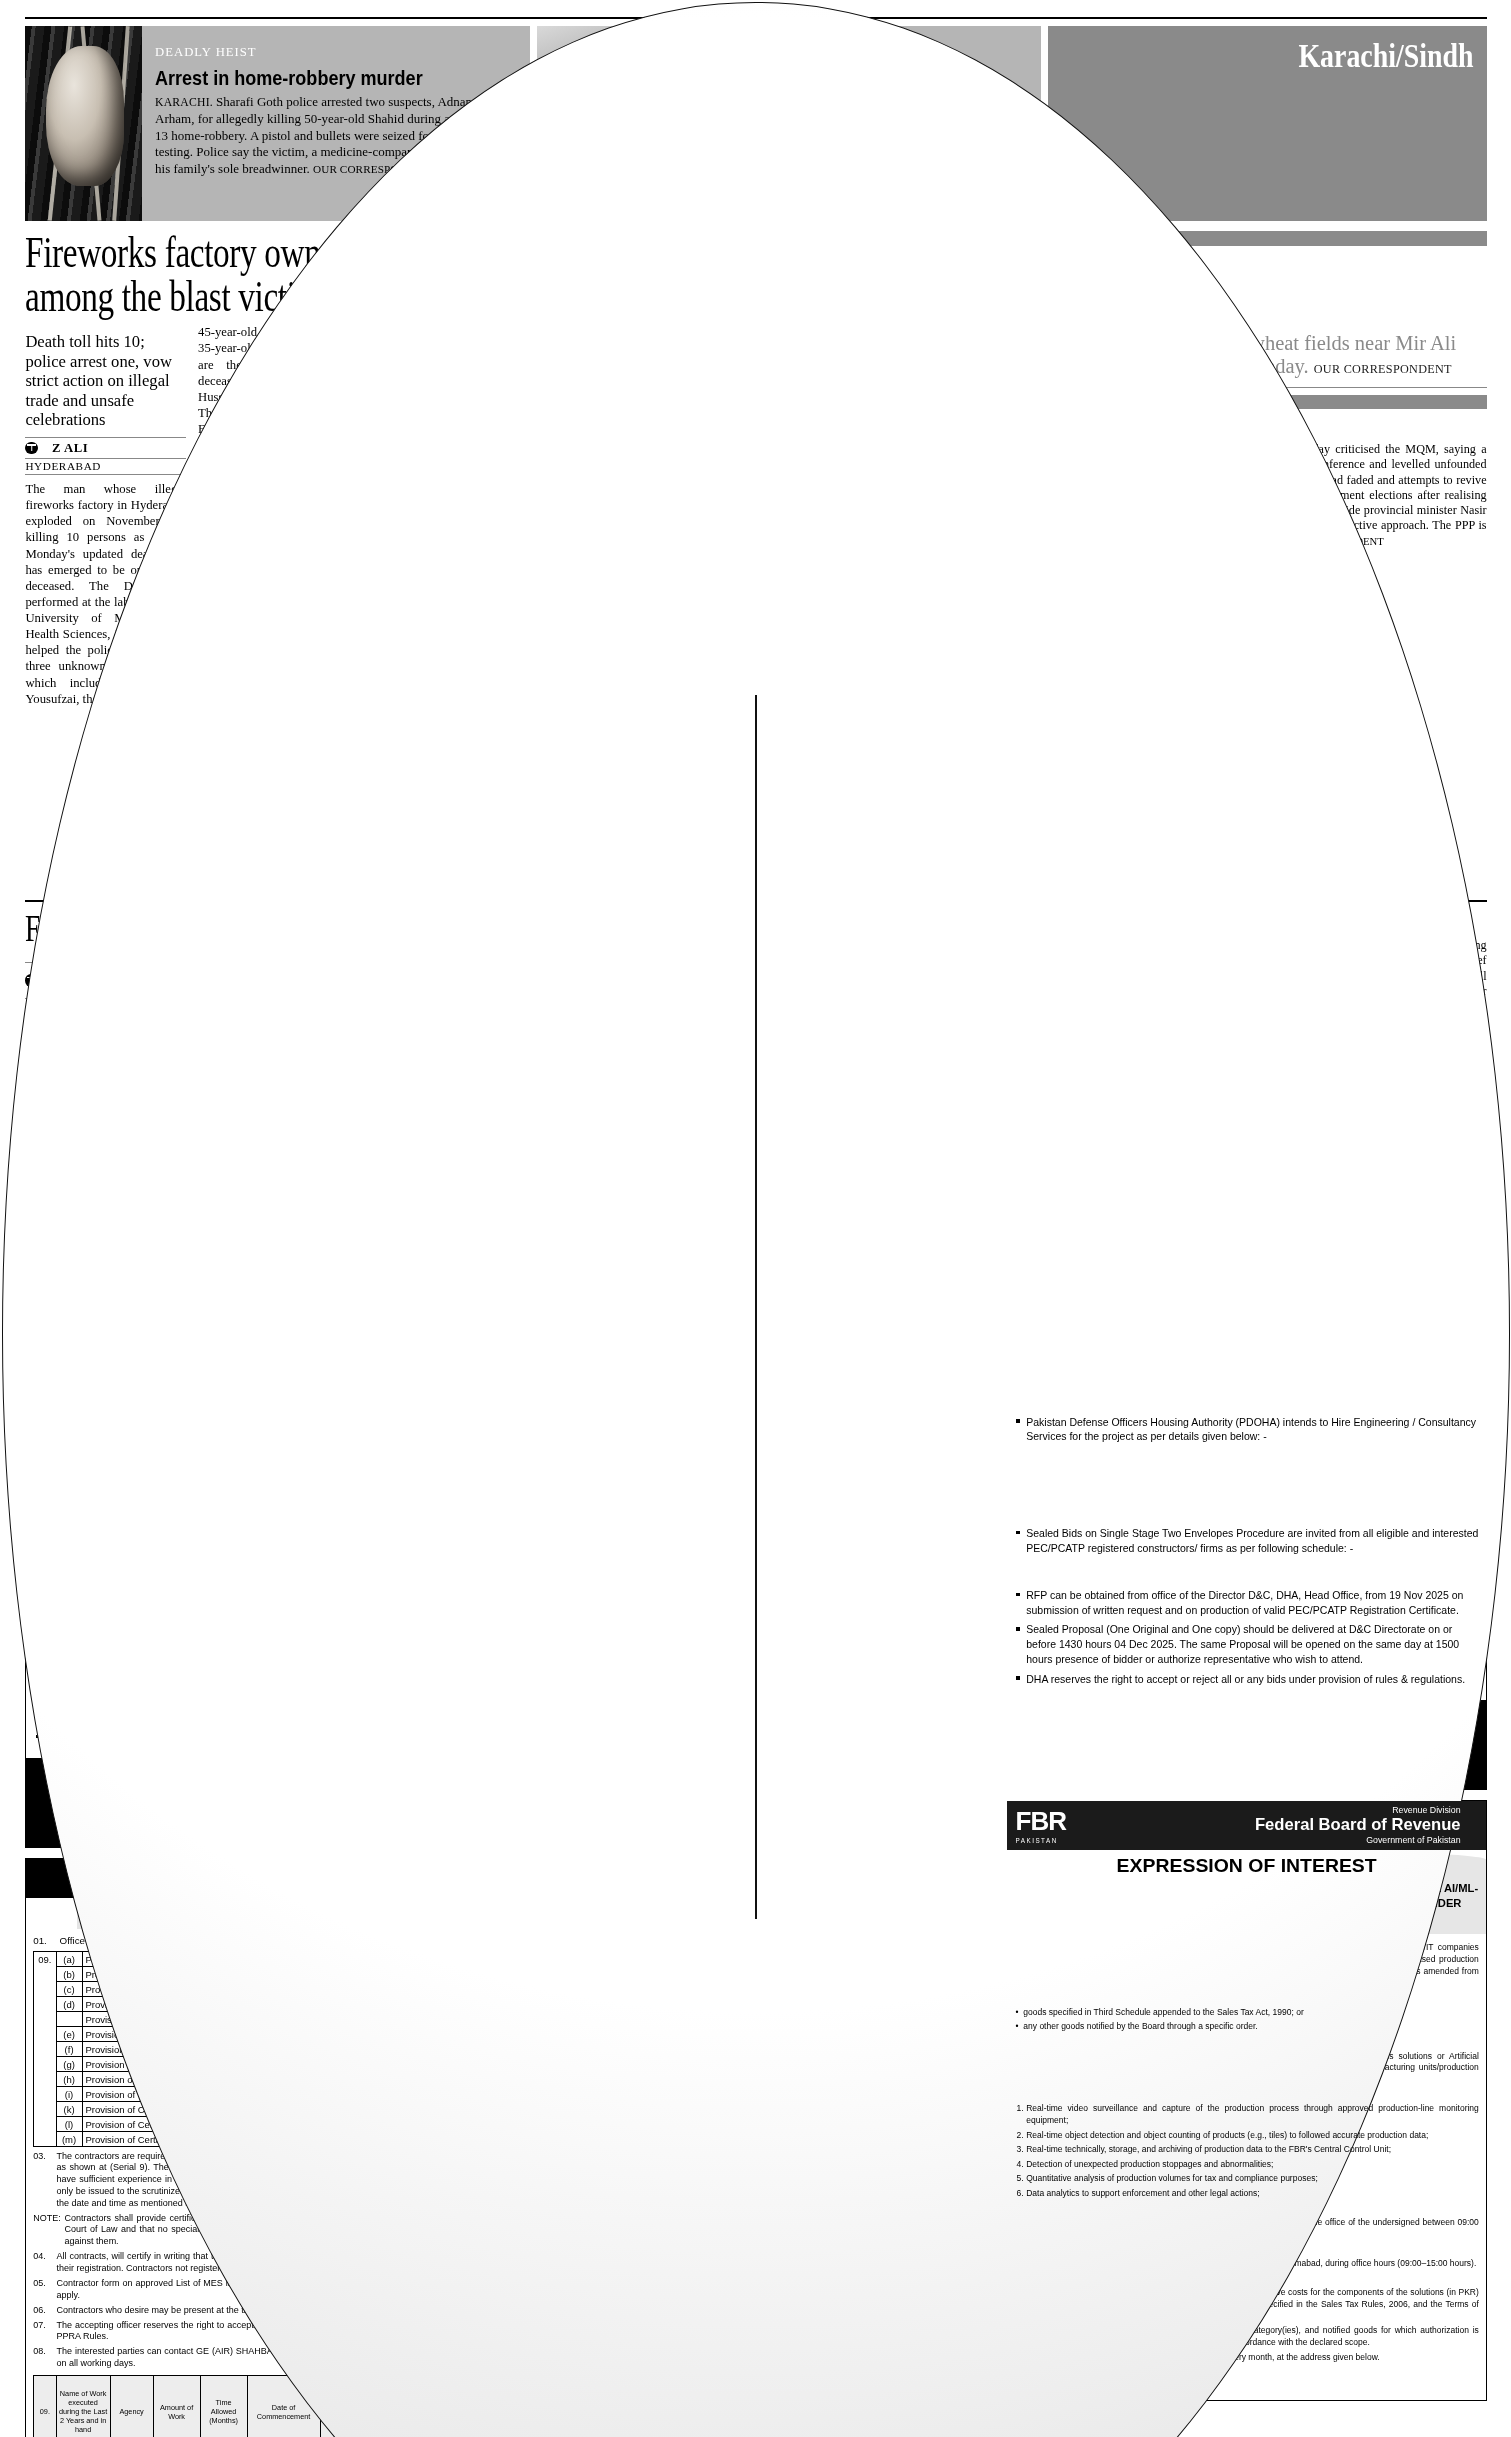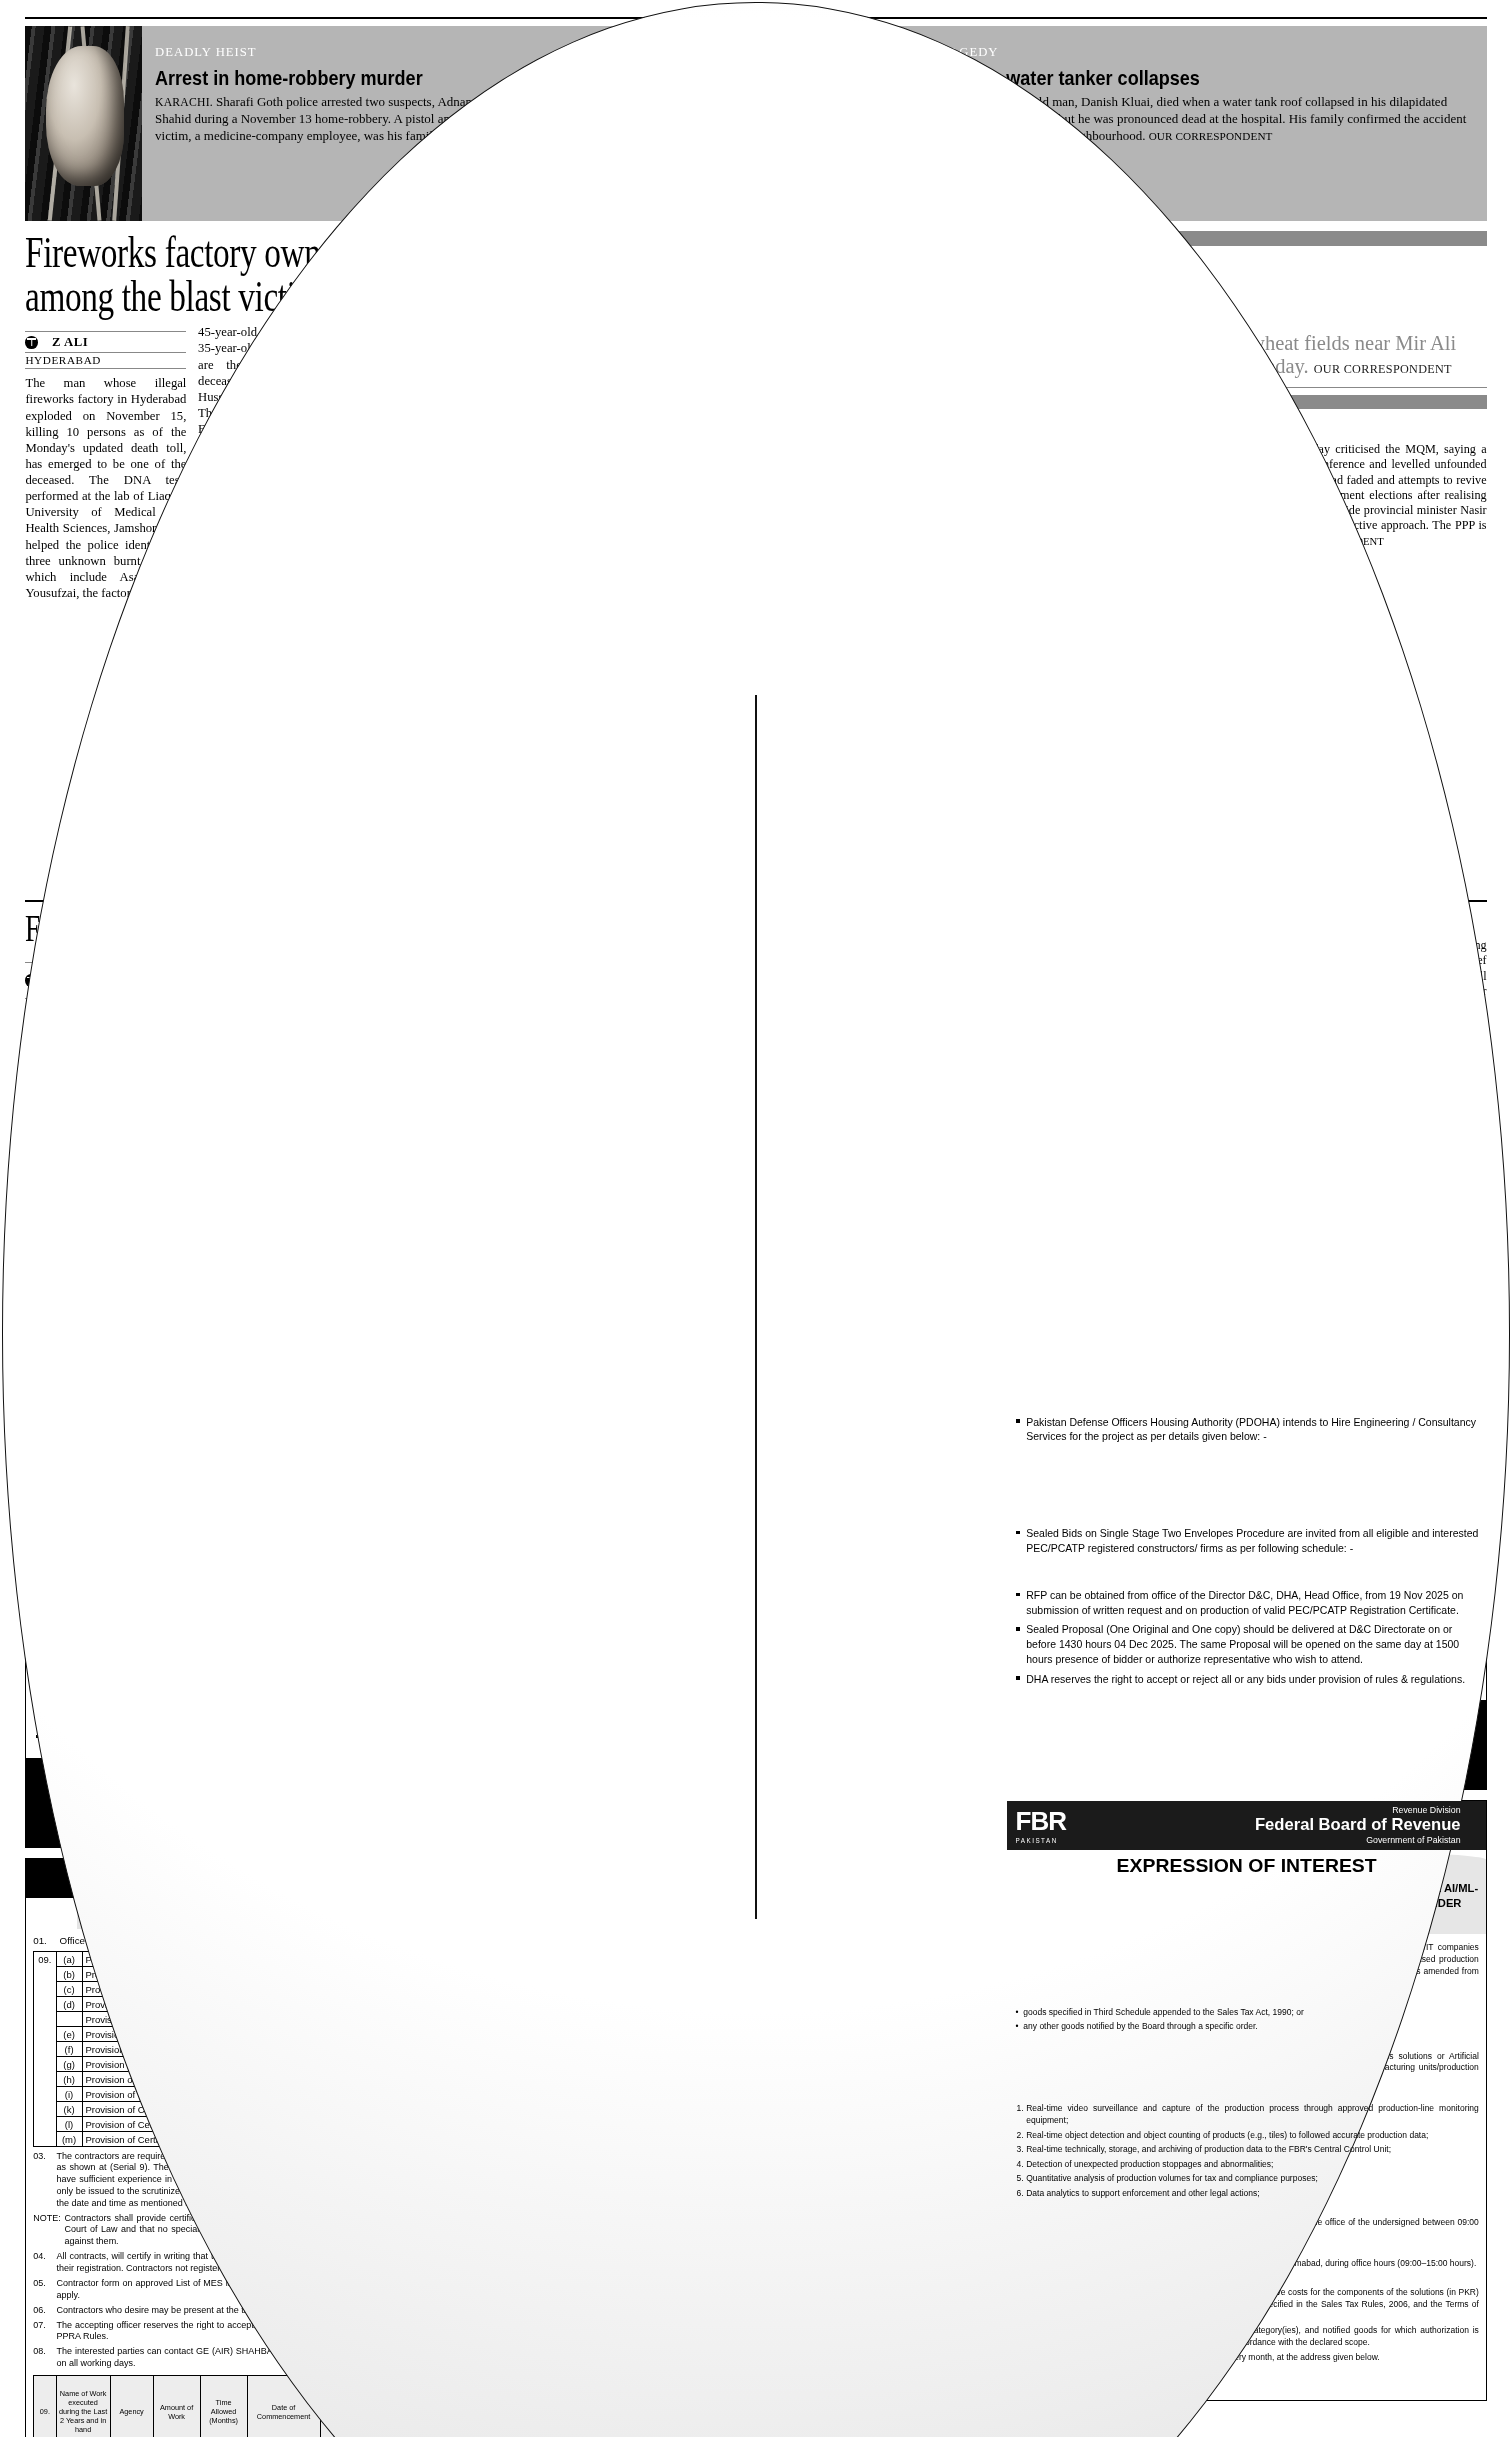--- a/index.html
+++ b/index.html
@@ -238,30 +238,34 @@
 
     <div class="brief">
       <div class="brief-photo ph2"></div>
       <div class="brief-txt">
         <div class="kicker">ROOF TRAGEDY</div>
         <div class="brief-head">Man killed as water tanker collapses</div>
         <div class="brief-body"><span class="dl">SHAHDADPUR.</span> <span>A 40-year-old man, Danish Kluai, died when a water tank roof collapsed in his dilapidated home. Neighbours rescued him, but he was pronounced dead at the hospital. His family confirmed the accident caused widespread grief in Kluai neighbourhood.</span> <span class="cr">OUR CORRESPONDENT</span></div>
       </div>
     </div>
 
+    <div class="sect-flag">
+      <div class="nm">Karachi/Sindh</div>
+    </div>
   </div>
 
   <div class="body-grid">
 
     <div class="col-a">
       <h1 class="lead">Fireworks factory owner</h1>
       <h1 class="lead">among the blast victims</h1>
 
       <div style="display:flex;gap:11.7px;margin-top:5.9px;">
         <div style="width:161px;flex:0 0 161px;">
+          <div class="deck">Death toll hits 10; police arrest one, vow strict action on illegal trade and unsafe celebrations</div>
           <div class="byline-wrap">
             <div class="byline">
               <span class="tlogo"></span>
               <span class="byname">Z ALI</span>
             </div>
             <div class="bycity">HYDERABAD</div>
           </div>
           <div style="font-size:12.7px;line-height:1.27;text-align:justify;hyphens:auto;margin-top:5.9px;">The man whose illegal fireworks factory in Hyderabad exploded on November 15, killing 10 persons as of the Monday's updated death toll, has emerged to be one of the deceased. The DNA test, performed at the lab of Liaquat University of Medical and Health Sciences, Jamshoro, has helped the police identify the three unknown burnt corpses which include Asad Khan Yousufzai, the factory's owner.</div>
         </div>
         <div style="flex:1;display:flex;gap:11.7px;">

